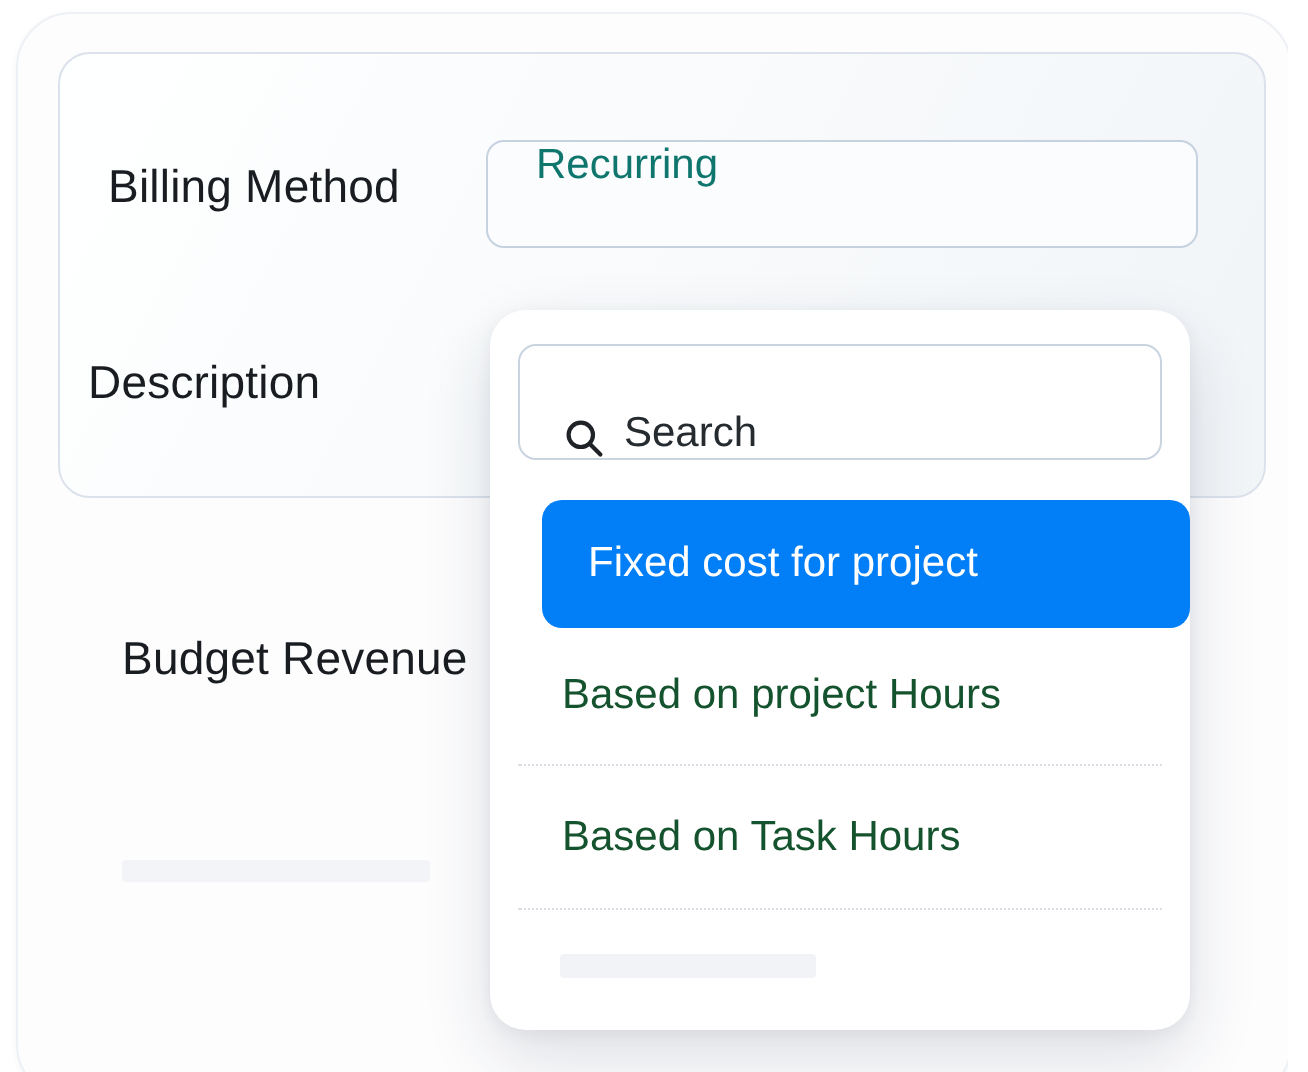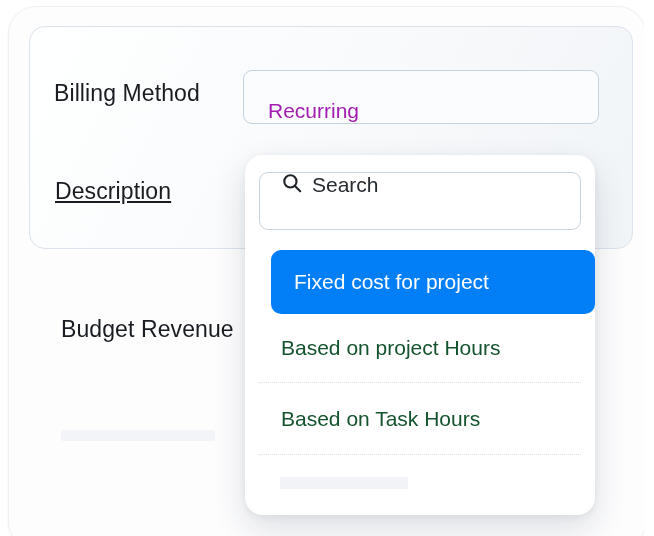--- a/index.html
+++ b/index.html
@@ -27,52 +27,52 @@
     border-radius: 16px;
     background: linear-gradient(118deg, #feffff 5%, #f2f5f8 95%);
   }
   .field-label {
     position: absolute;
     font-size: 23px; line-height: 28px; color: #191c20;
     letter-spacing: 0.1px; font-weight: 400;
     white-space: nowrap;
   }
   .lbl-billing { left: 24px; top: 52px; }
-  .lbl-desc   { left: 25px; top: 150px; text-decoration: underline; }
+  .lbl-desc   { left: 14px; top: 150px; }
   .lbl-budget { left: 52px; top: 308px; text-align: center; }
 
   .select-box {
     position: absolute; left: 213px; top: 43px; width: 356px; height: 54px;
     background: #fbfcfe;
     border: 1px solid #c6d2e0;
     border-radius: 9px;
-    display: flex; align-items: flex-end;
+    display: flex; align-items: flex-start;
     padding-left: 24px;
-    font-size: 21px; color: #a21caf;
+    font-size: 21px; color: #0f766e;
     cursor: pointer;
   }
 
   .skeleton-bar {
     position: absolute; background: #f2f4f7; border-radius: 2px;
   }
   .skel-left { left: 52px; top: 423px; width: 154px; height: 11px; }
 
   
   .dropdown {
     position: absolute; left: 245px; top: 155px; width: 350px; height: 360px;
     background: #ffffff;
     border-radius: 18px;
     box-shadow: 0 14px 34px rgba(30,42,62,0.14), 0 2px 8px rgba(30,42,62,0.06);
     z-index: 5;
   }
   .search-box {
     position: absolute; left: 14px; top: 17px; width: 322px; height: 58px;
     border: 1.5px solid #c9d4e0; border-radius: 9px;
     background: #ffffff;
-    display: flex; align-items: flex-start;
+    display: flex; align-items: flex-end;
     padding-left: 22px; gap: 10px;
   }
   .search-box svg { flex: 0 0 auto; display: block; }
   .search-input {
     border: none; outline: none; background: transparent;
     font-family: "Liberation Sans", "DejaVu Sans", sans-serif;
     font-size: 21px; color: #212529; width: 240px;
   }
   .search-input::placeholder { color: #262b30; opacity: 1; }
 

